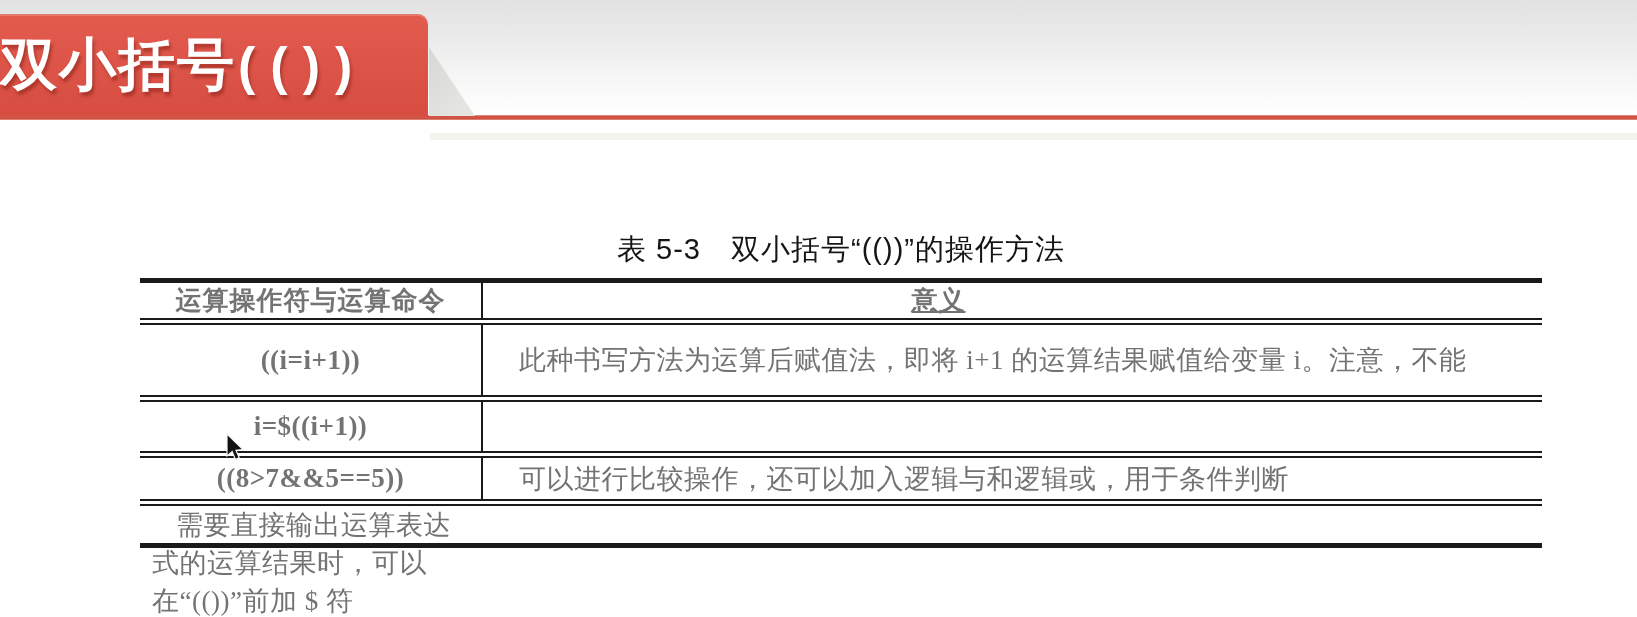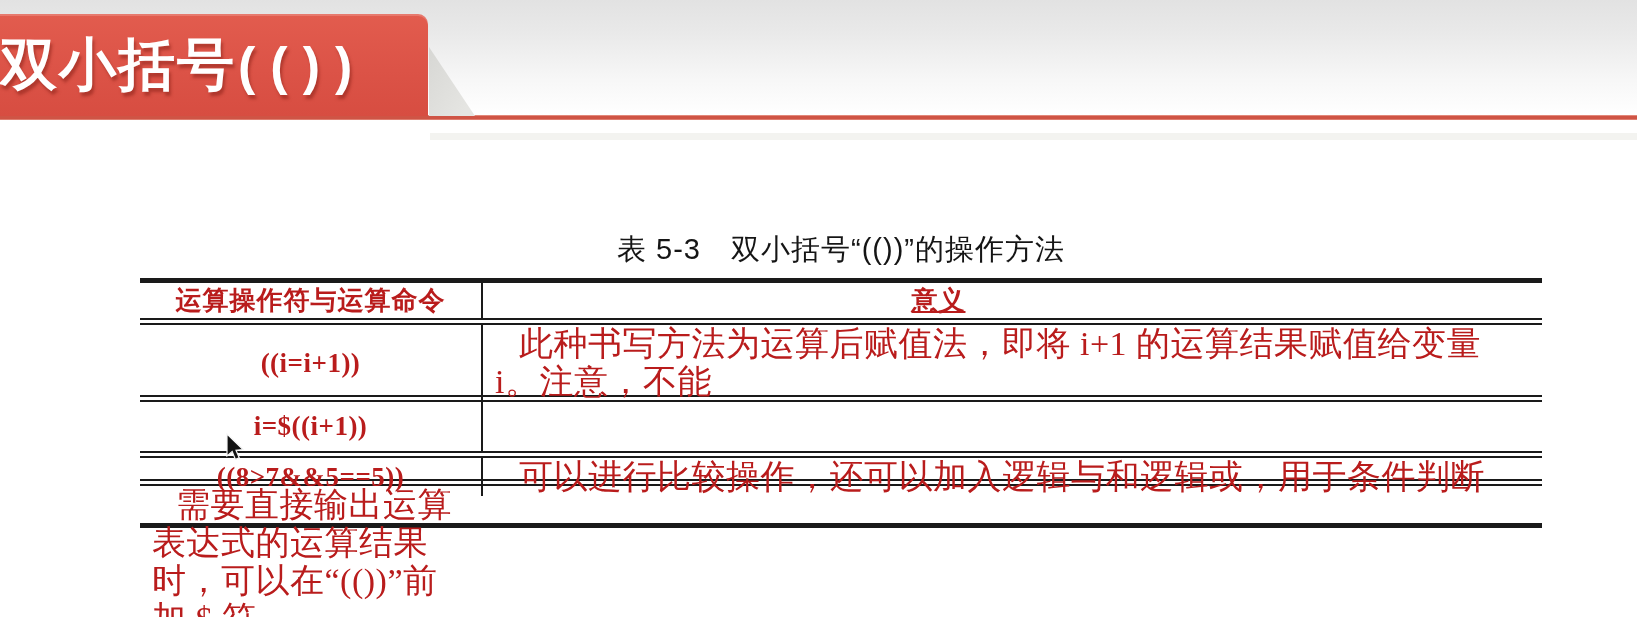--- a/index.html
+++ b/index.html
@@ -27,33 +27,33 @@
                    clip-path:polygon(0 0,0 100%,100% 100%); }
 
   
   .caption { position:absolute; left:140px; top:230px; width:1402px;
              text-align:center; font-size:29px; font-weight:400; color:#151515;
              letter-spacing:1px; }
 
   
   .tbl { position:absolute; left:140px; top:278px; width:1402px;
          border-top:5px solid #1a1a1a; border-bottom:5px solid #1a1a1a;
-         color:#b91c1c; }
+         color:#737373; }
   .t-row { display:grid; grid-template-columns:343px 1fr; }
   .t-row.sep { border-bottom:7px double #1a1a1a; }
   .c1 { border-right:2px solid #1a1a1a; display:flex; align-items:center; justify-content:center; }
   .c2 { display:flex; flex-direction:column; justify-content:center; padding:0 14px 0 12px; }
   .hdr .c1, .hdr .c2 { font-family:"Liberation Sans", sans-serif; font-weight:700; font-size:26px;
                         letter-spacing:1px; }
   .hdr { height:42px; }
   .hdr .c2 { align-items:center; padding-right:160px;text-decoration:underline; }
-  .r1 { height:77px; } .r2 { height:56px; } .r3 { height:28px; } .r4 { height:37px; }
+  .r1 { height:77px; } .r2 { height:56px; } .r3 { height:48px; } .r4 { height:37px; }
   .code { font-family:"Liberation Serif","DejaVu Serif",serif; font-weight:600; font-size:27px;
           letter-spacing:0.5px; }
-  .meaning-line { font-family:"Liberation Serif","DejaVu Serif",serif; font-size:34px;
+  .meaning-line { font-family:"Liberation Serif","DejaVu Serif",serif; font-size:27px;
                   line-height:38px; letter-spacing:0.5px; }
   .meaning-line.first { text-indent:24px; }
 
   
   .cursor { position:absolute; left:225px; top:433px; width:22px; height:30px; }
 </style>
 </head>
 <body>
 
 <div class="screen">

